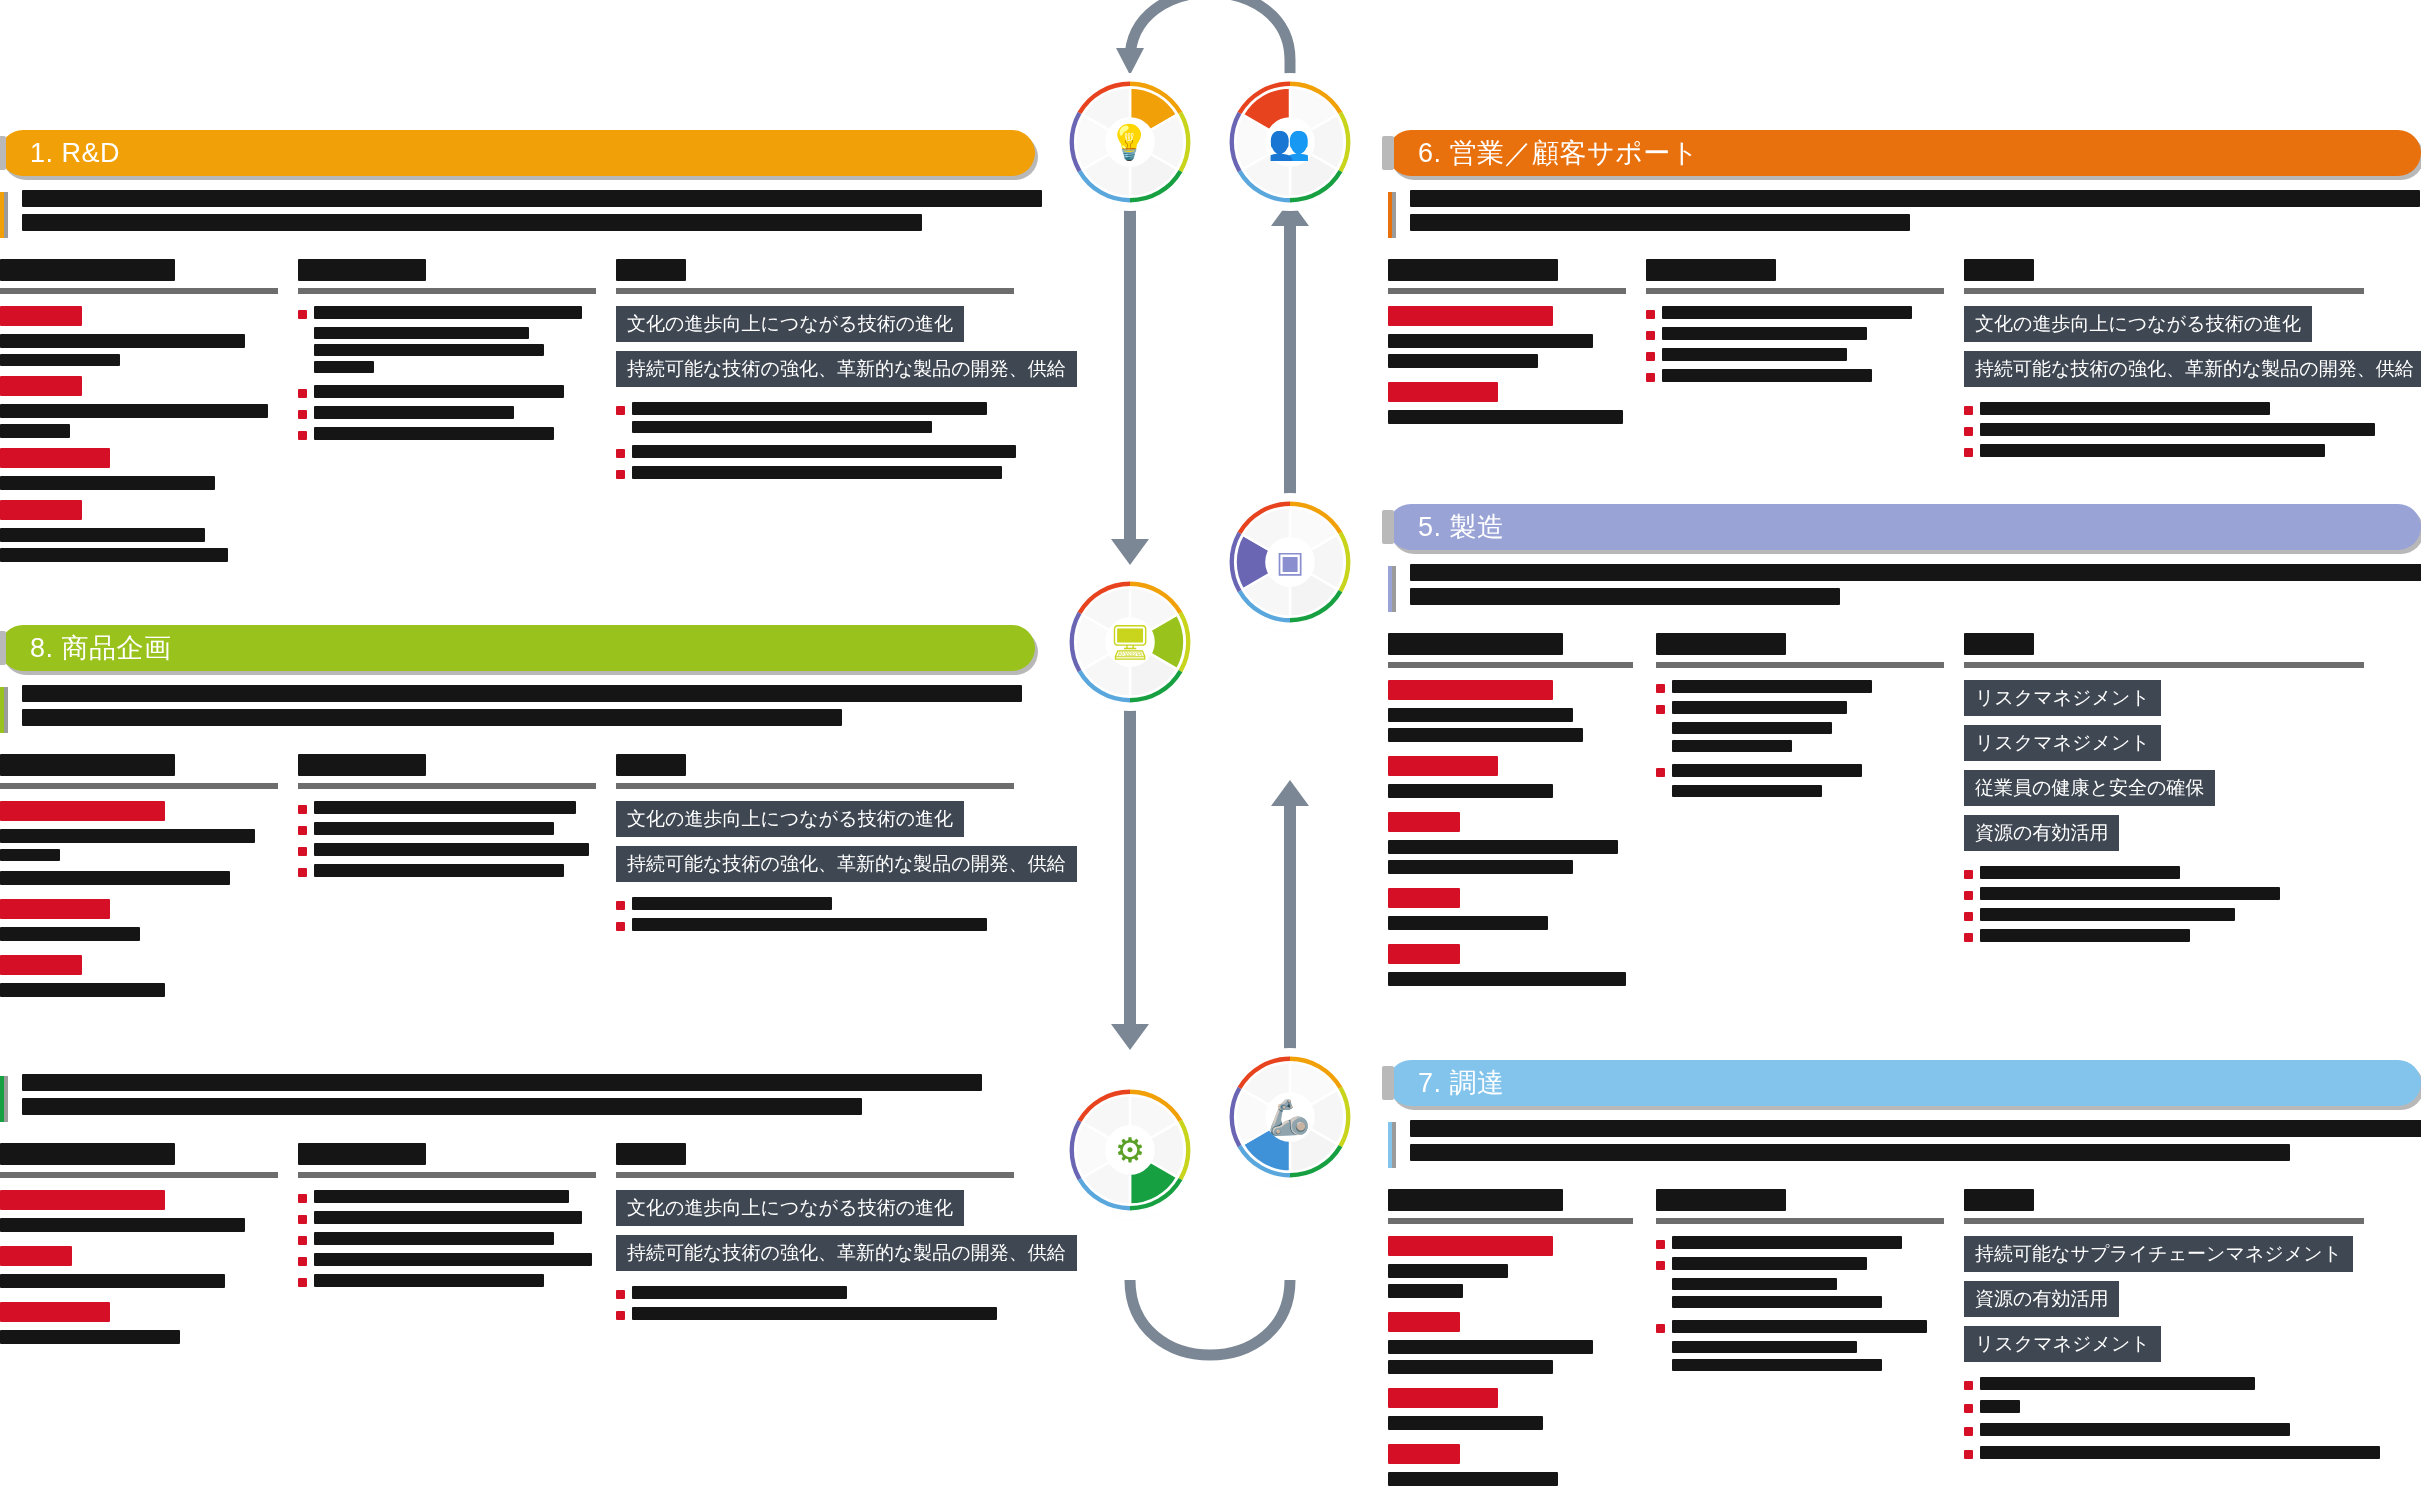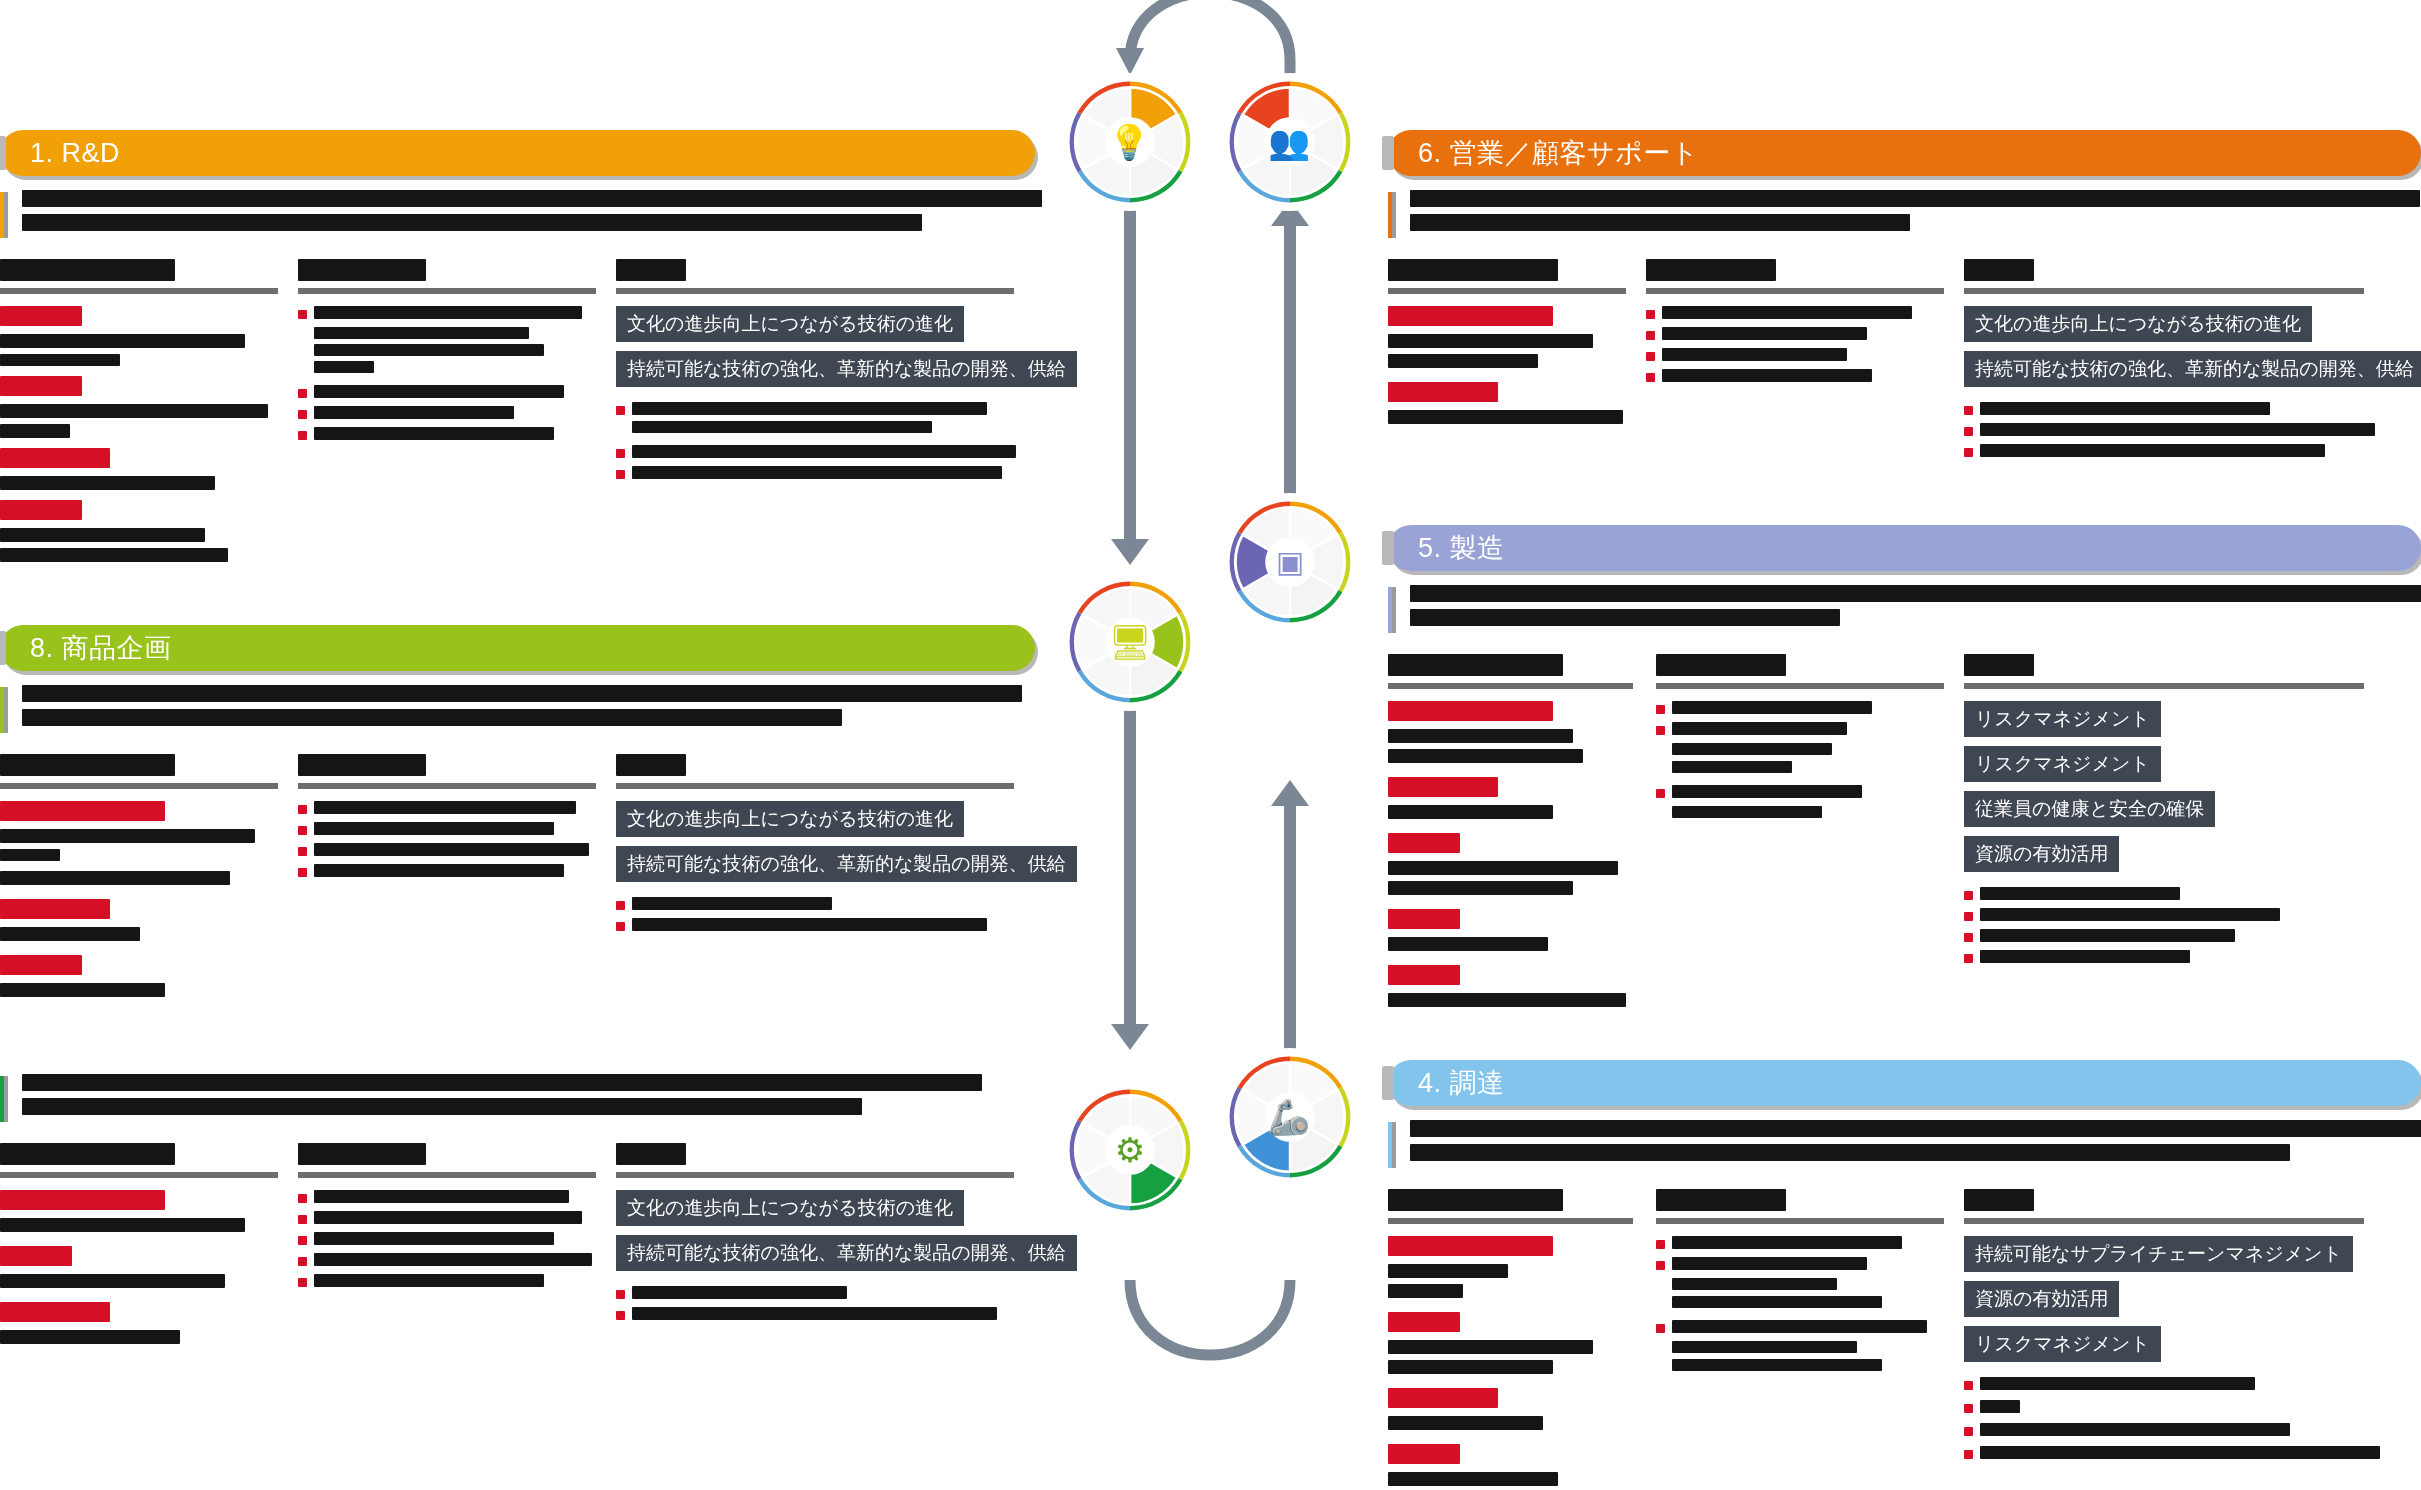--- a/index.html
+++ b/index.html
@@ -549,21 +549,21 @@
           <span class="bar" style="width:395px;height:13px"></span>
         </div>
         <div class="bar-row" style="margin-top:8px">
           <span class="bullet"></span>
           <span class="bar" style="width:345px;height:13px"></span>
         </div>
       </div>
     </div>
   </div>
 
-  <div class="panel" style="left:1388px;top:525px;width:1033px">
+  <div class="panel" style="left:1388px;top:504px;width:1033px">
     <div class="panel-header" style="background:#9aa3d6">
       <span class="hdr-stub"></span>
       <span class="hdr-label">5. 製造</span>
     </div>
     <div class="intro">
       <span class="rule">
           <i style="background:#9aa3d6"></i>
           <i style="background:#9b9b9b"></i>
         </span>
       <span class="bar" style="width:1025px;height:17px;margin-bottom:7px"></span>
@@ -636,21 +636,21 @@
           <span class="bullet"></span>
           <span class="bar" style="width:210px;height:13px"></span>
         </div>
       </div>
     </div>
   </div>
 
   <div class="panel" style="left:1388px;top:1060px;width:1033px">
     <div class="panel-header" style="background:#83c4ec">
       <span class="hdr-stub"></span>
-      <span class="hdr-label">4. 調達</span>
+      <span class="hdr-label">7. 調達</span>
     </div>
     <div class="intro">
       <span class="rule">
           <i style="background:#83c4ec"></i>
           <i style="background:#9b9b9b"></i>
         </span>
       <span class="bar" style="width:1020px;height:17px;margin-bottom:7px"></span>
       <span class="bar" style="width:880px;height:17px"></span>
     </div>
     <div style="display:flex;gap:18px;margin-top:28px">

